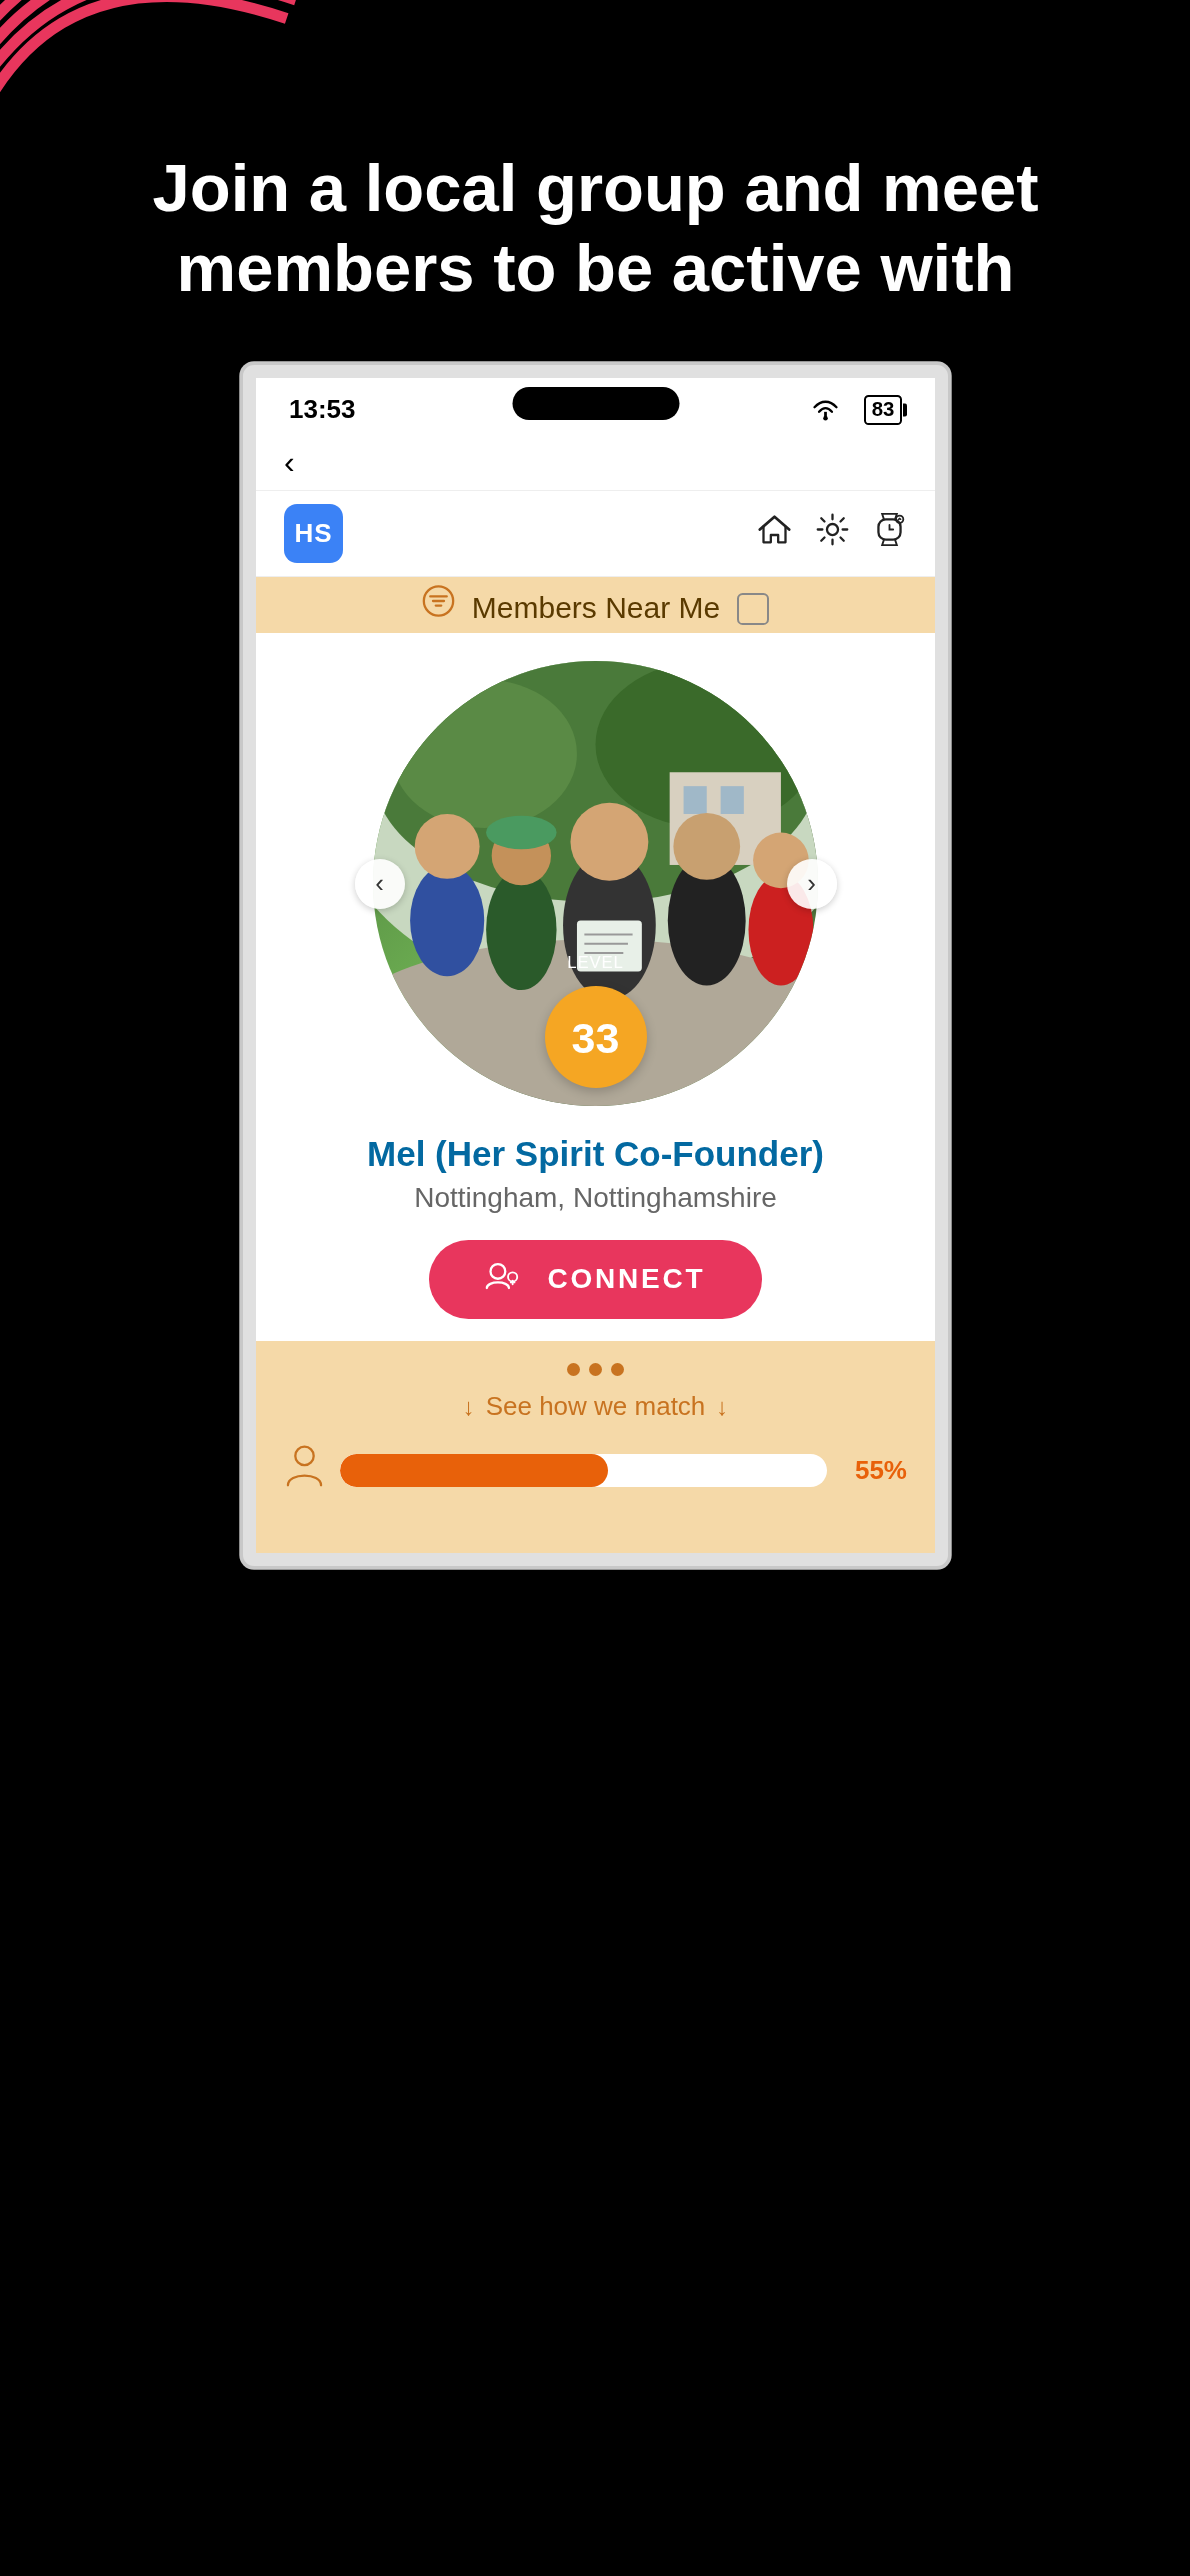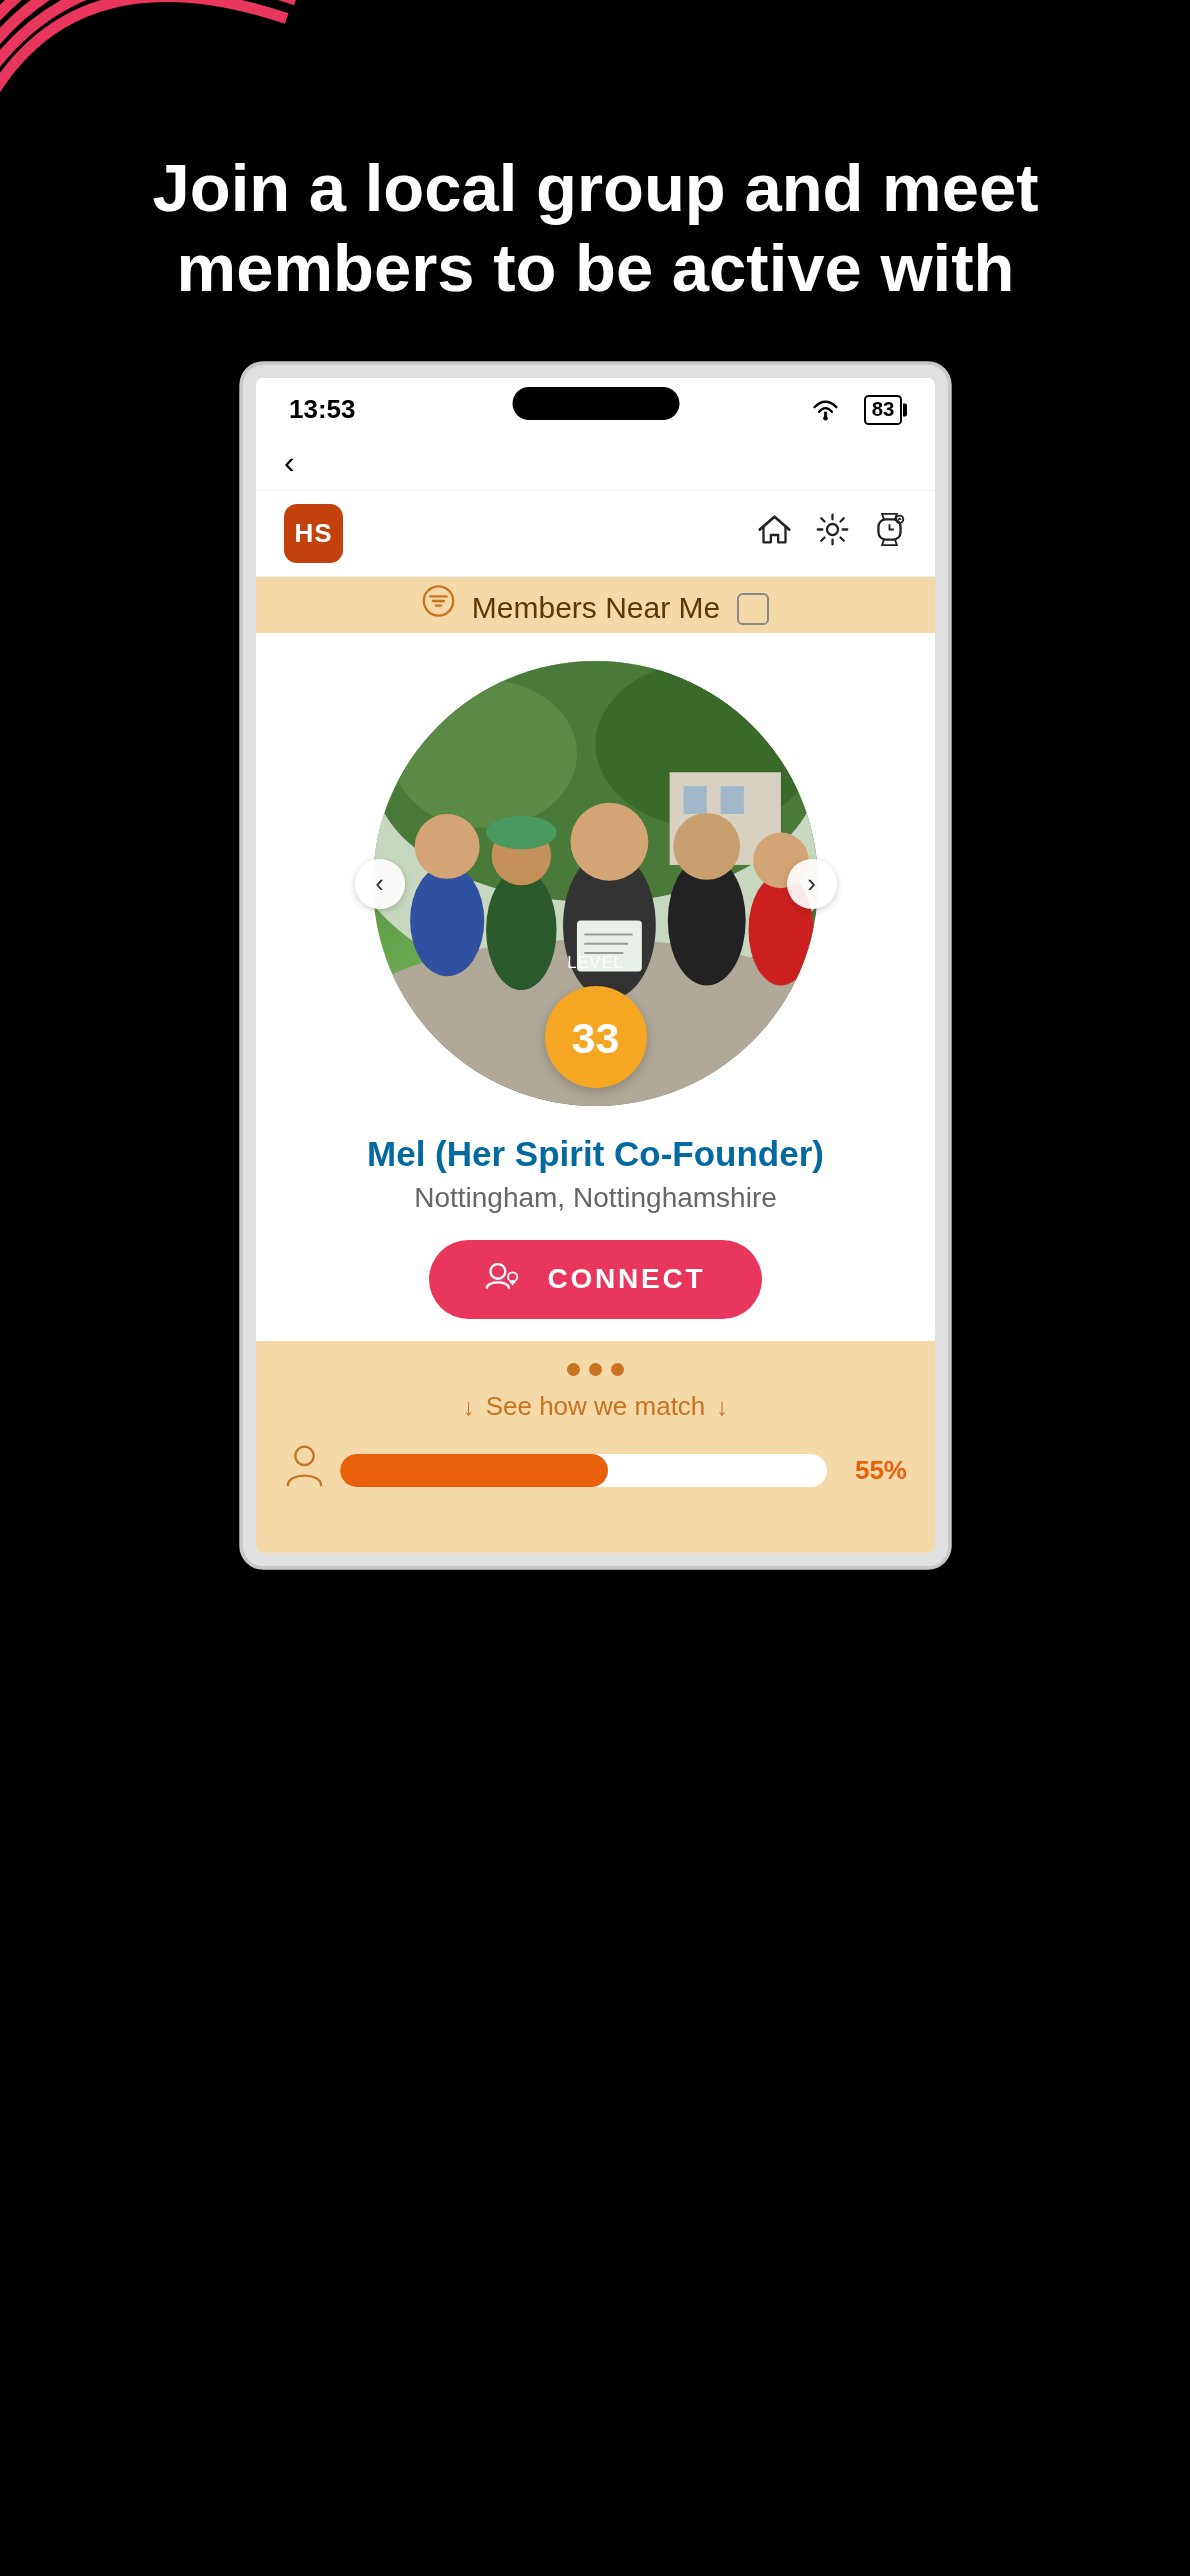--- a/index.html
+++ b/index.html
@@ -44,21 +44,21 @@
       justify-content: center;
       align-items: flex-start;
       position: relative;
       z-index: 1;
       padding-bottom: 74px;
     }
 
     .phone {
       width: 705px;
       background: #fff;
-      border-radius: 20px;
+      border-radius: 11px;
       border: 13px solid #e0e0e0;
       box-shadow: 0 0 0 3.7px #c8c8c8, 0 37px 111px rgba(0,0,0,0.5);
       overflow: hidden;
       position: relative;
     }
 
     
     .phone-top {
       background: #fff;
       display: flex;
@@ -126,21 +126,21 @@
     
     .app-header {
       background: #fff;
       display: flex;
       align-items: center;
       justify-content: space-between;
       padding: 13px 28px;
       border-bottom: 0.9px solid #eee;
     }
     .hs-logo {
-      background: #c2410c;
+      background: #3b82f6;
       color: #fff;
       font-weight: 800;
       font-size: 26px;
       width: 59px;
       height: 59px;
       border-radius: 13px;
       display: flex;
       align-items: center;
       justify-content: center;
       letter-spacing: 0.9px;

